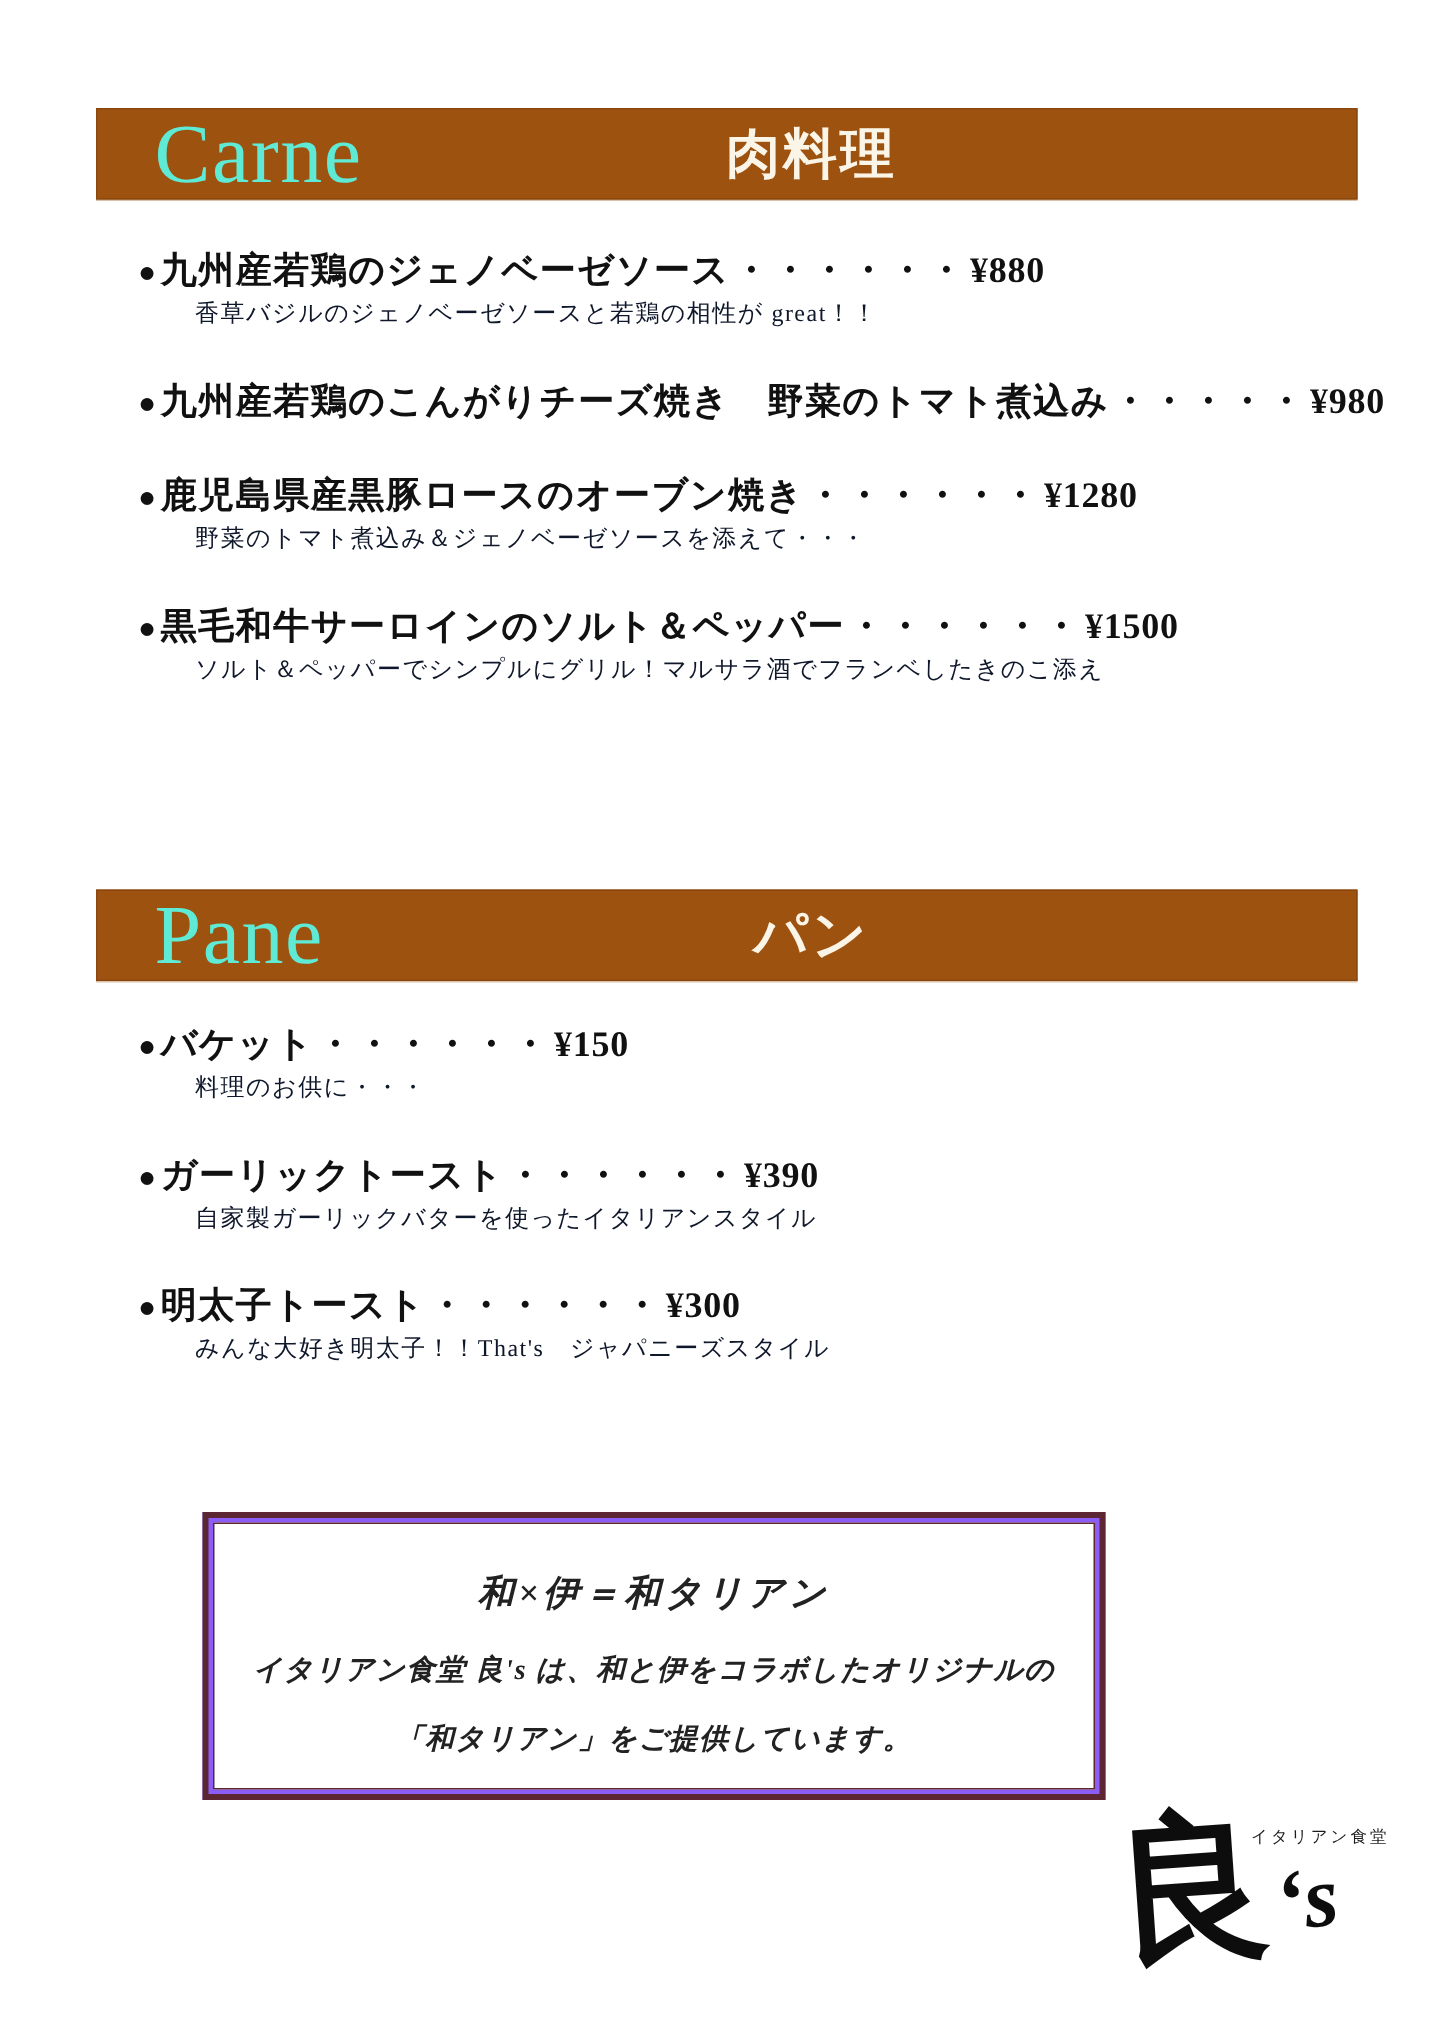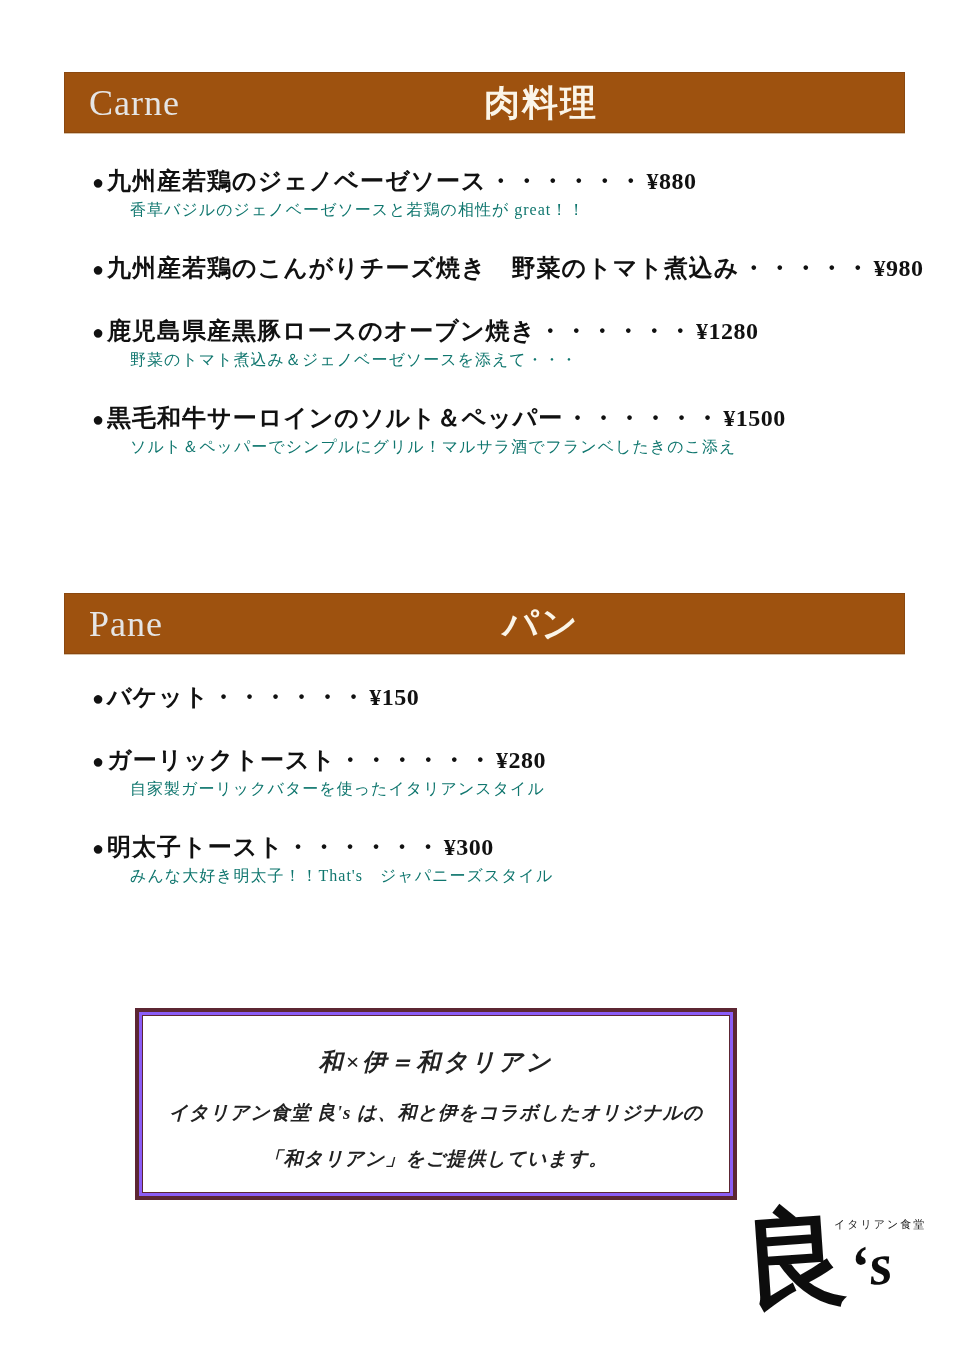--- a/index.html
+++ b/index.html
@@ -12,22 +12,22 @@
 
   
   .section-bar{
     position:absolute;left:64px;width:841px;height:61px;
     background:#9e520f;
     border:1px solid #8a4810;
     box-shadow:0 1px 0 #d8c2a8;
     box-sizing:border-box;
   }
   .bar-latin{
-    position:absolute;left:24px;top:50%;transform:translateY(-50%);
-    font-size:36px;color:#e5e5e5;letter-spacing:1px;
+    position:absolute;left:38px;top:50%;transform:translateY(-50%);
+    font-size:56px;color:#5eead4;letter-spacing:1px;
   }
   .bar-jp{
     position:absolute;left:411px;top:50%;transform:translateY(-50%);
     width:130px;text-align:center;
     font-size:36px;font-weight:bold;color:#fbf5e8;letter-spacing:2px;
   }
   #bar-carne{top:72px;}
   #bar-pane{top:593px;}
 
   
@@ -36,21 +36,21 @@
   #items-pane{top:682px;}
   .menu-item{margin-bottom:32px;}
   .item-title{
     font-size:24px;font-weight:bold;line-height:30px;color:#111;
     letter-spacing:1px;white-space:nowrap;
   }
   .bullet{font-size:20px;margin-right:2px;}
   .dots{letter-spacing:2px;margin:0 2px;}
   .price{letter-spacing:0.5px;}
   .item-desc{
-    font-size:16px;line-height:22px;color:#0f766e;
+    font-size:16px;line-height:22px;color:#0f172a;
     padding-left:38px;margin-top:2px;letter-spacing:1px;white-space:nowrap;
   }
 
   
   .info-box{
     position:absolute;left:135px;top:1008px;width:602px;height:192px;
     box-sizing:border-box;border:4px solid #5c2633;background:#8b5cf6;
     padding:3px;
   }
   .info-inner{
@@ -125,25 +125,26 @@
     <span class="bar-latin">Pane</span>
     <span class="bar-jp">パン</span>
   </div>
 
   <div class="items" id="items-pane">
 
     <div class="menu-item">
       <div class="item-title">
         <span class="bullet">●</span><span>バケット</span><span class="dots">・・・・・・</span><span class="price">¥150</span>
       </div>
+      <div class="item-desc">料理のお供に・・・</div>
     </div>
 
     <div class="menu-item">
       <div class="item-title">
-        <span class="bullet">●</span><span>ガーリックトースト</span><span class="dots">・・・・・・</span><span class="price">¥280</span>
+        <span class="bullet">●</span><span>ガーリックトースト</span><span class="dots">・・・・・・</span><span class="price">¥390</span>
       </div>
       <div class="item-desc">自家製ガーリックバターを使ったイタリアンスタイル</div>
     </div>
 
     <div class="menu-item">
       <div class="item-title">
         <span class="bullet">●</span><span>明太子トースト</span><span class="dots">・・・・・・</span><span class="price">¥300</span>
       </div>
       <div class="item-desc">みんな大好き明太子！！That's　ジャパニーズスタイル</div>
     </div>

